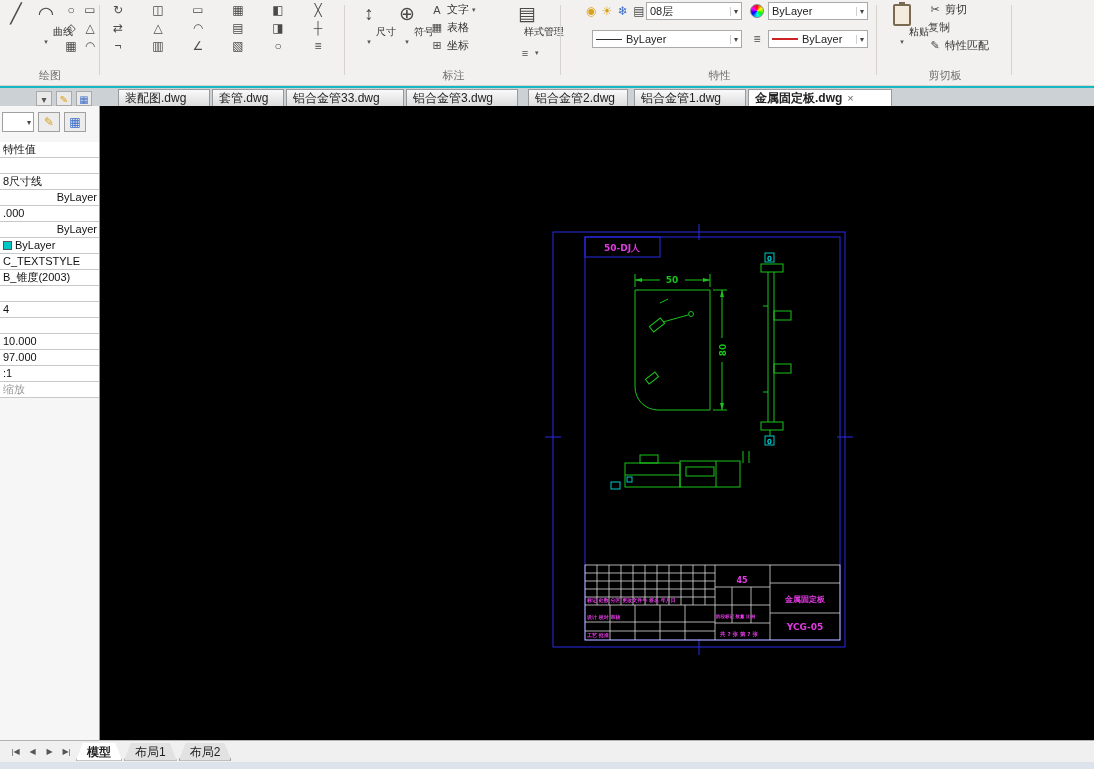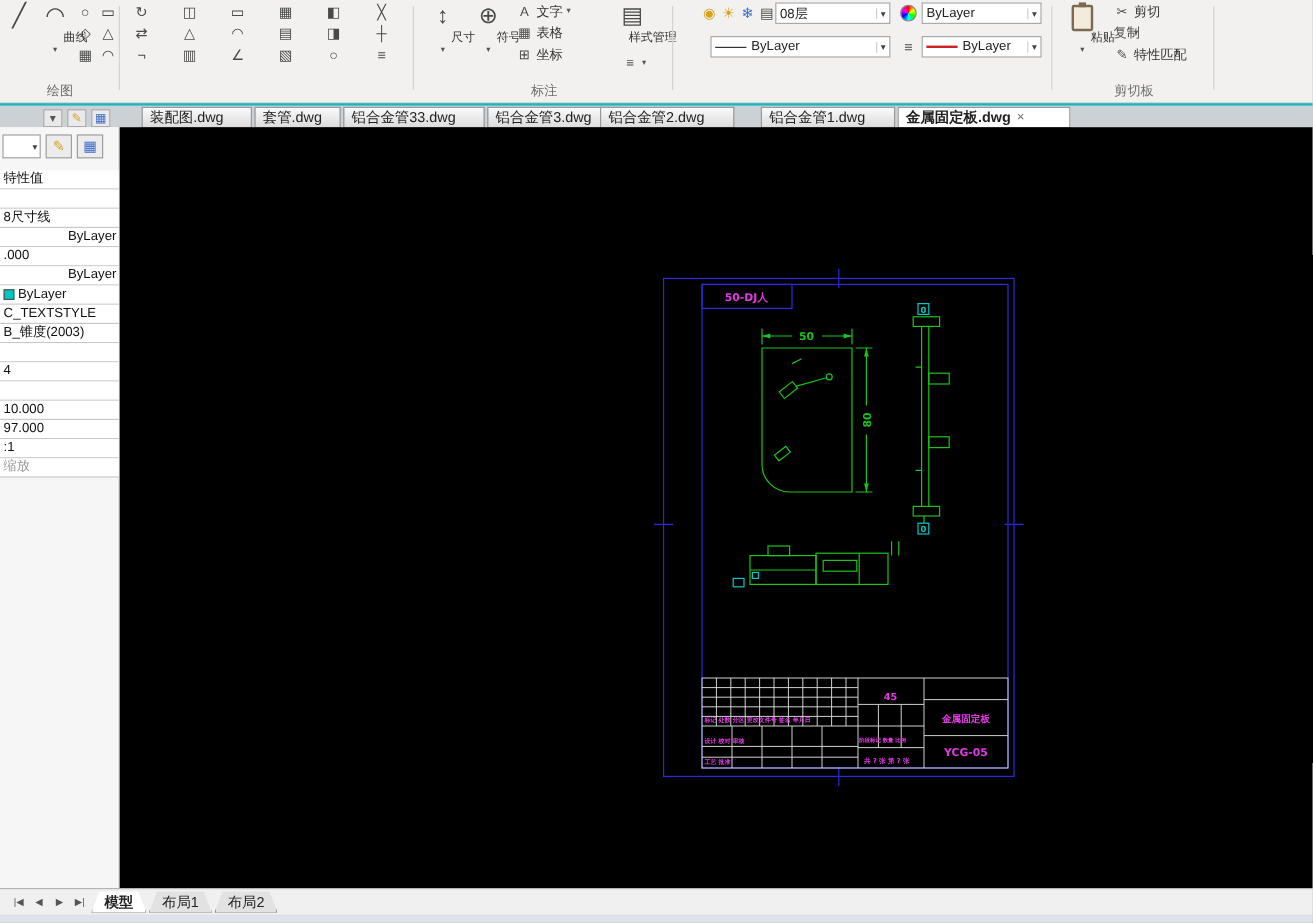--- a/index.html
+++ b/index.html
@@ -168,20 +168,21 @@
         <span class="lt-preview"></span>
         <span>ByLayer</span>
         <span class="arrow">▾</span>
       </div>
       <span class="sicon" style="left:186px;top:31px">≡</span>
       <div class="combo" style="left:206px;top:30px;width:100px">
         <span class="lt-preview red"></span>
         <span>ByLayer</span>
         <span class="arrow">▾</span>
       </div>
+      <div class="rsec-label">特性</div>
       <div class="sep"></div>
     </div>
 
     <div class="rsec" style="left:878px;width:134px">
       <div class="bigbtn" style="left:6px;width:36px">
         <span class="clip-icon"></span>
         <span class="blabel">粘贴</span>
         <span class="dd">▾</span>
       </div>
       <div class="mini" style="left:50px;top:1px">
@@ -211,21 +212,21 @@
       </div>
     <div class="doc-tab" style="left:212px;width:72px">
         <span>套管.dwg</span>
       </div>
     <div class="doc-tab" style="left:286px;width:118px">
         <span>铝合金管33.dwg</span>
       </div>
     <div class="doc-tab" style="left:406px;width:112px">
         <span>铝合金管3.dwg</span>
       </div>
-    <div class="doc-tab" style="left:500px;width:112px">
+    <div class="doc-tab" style="left:528px;width:100px">
         <span>铝合金管2.dwg</span>
       </div>
     <div class="doc-tab" style="left:634px;width:112px">
         <span>铝合金管1.dwg</span>
       </div>
     <div class="doc-tab active" style="left:748px;width:144px">
       <span>金属固定板.dwg</span>
       <span class="close">×</span>
     </div>
   </div>

